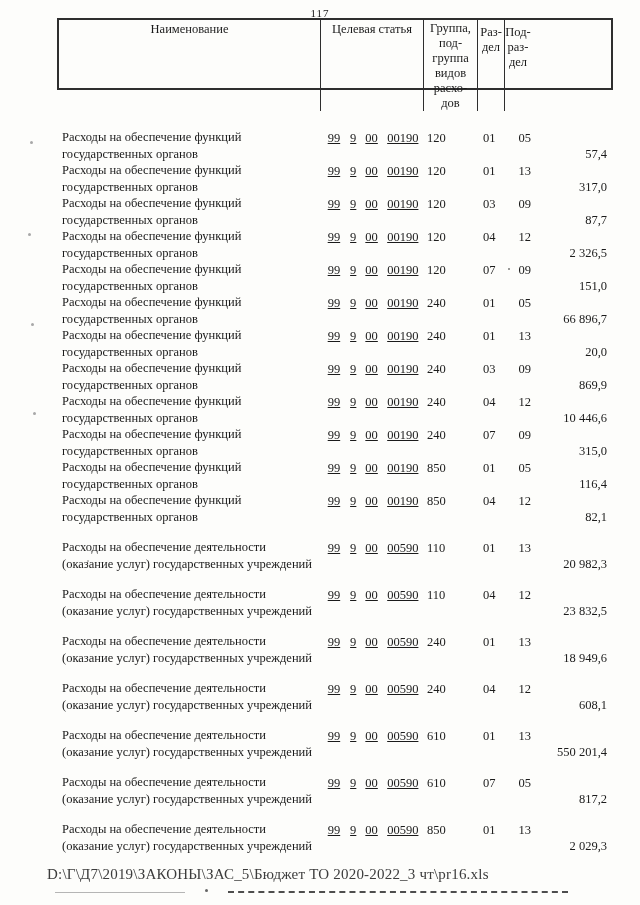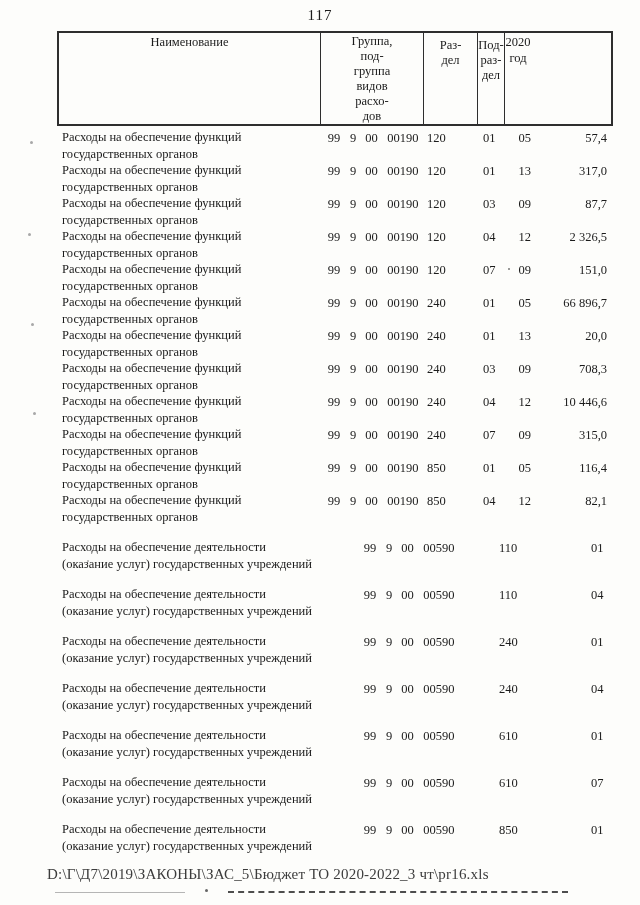--- a/index.html
+++ b/index.html
@@ -1,44 +1,44 @@
 <!DOCTYPE html>
 <html><head>
 <meta charset="utf-8">
 <style>
   html,body{margin:0;padding:0;background:#ffffff;}
   .page{position:relative;width:640px;height:905px;background:#fdfdfb;overflow:hidden;
         font-family:"Liberation Serif","DejaVu Serif",serif;color:#1b1b1b;}
   .page-number{position:absolute;top:7px;left:0;width:640px;text-align:center;
-        font-size:15px;letter-spacing:1px;}
+        font-size:11px;letter-spacing:1px;}
   
-  .thead{position:absolute;left:57px;top:31px;width:556px;height:95px;box-sizing:border-box;
+  .thead{position:absolute;left:57px;top:18px;width:556px;height:72px;box-sizing:border-box;
         border:2px solid #2e2e2e;display:grid;grid-template-columns:261px 103px 54px 27px 27px 1fr;
         background:transparent;}
   .th{font-size:12.5px;text-align:center;padding-top:2px;line-height:15.5px;white-space:pre-line;}
   .th + .th{border-left:1px solid #2e2e2e;}
   .th-group{line-height:15px;padding-top:1px;}
   .th-sec,.th-sub{line-height:15px;padding-top:5px;}
   
   .tbody{position:absolute;left:57px;top:122px;width:556px;padding-top:7px;}
   .row{display:grid;grid-template-columns:263px 103px 54px 27px 27px 1fr;
         min-height:33px;font-size:12.5px;align-items:start;}
-  .row.b{margin-top:14px;gap:36px;}
+  .row.b{margin-top:14px;}
   .cell-name{padding-left:5px;line-height:16.5px;white-space:pre-line;}
   .num{padding-top:2px;}
-  .cell-csr{display:flex;padding-top:2px;}
+  .cell-csr{display:flex;padding-top:2px;text-decoration:underline;}
   .csr-p{display:inline-block;text-align:center;}
   .csr-0{width:26px;margin-left:2px;}
   .csr-1{width:16px;}
   .csr-2{width:24px;}
   .csr-3{width:44px;}
   .cell-group{padding-left:4px;}
   .cell-sec{padding-left:6px;}
   .cell-sub{padding-left:3px;text-align:right;}
-  .cell-amt{text-align:right;padding-right:6px;}
+  .cell-amt{text-align:right;padding-right:6px;margin-top:16px;}
   
   .footer{position:absolute;left:47px;top:866px;font-size:15px;color:#3c3c3c;letter-spacing:0.2px;}
   .scanline-main{position:absolute;top:891px;left:228px;width:340px;height:0;border-top:2px dashed #4d4d4d;}
   .scanline-left{position:absolute;top:892px;left:55px;width:130px;height:0;border-top:1px solid #b5b5b5;}
   .scan-dot{position:absolute;top:889px;left:205px;width:3px;height:3px;background:#666;border-radius:50%;}
   .speck{position:absolute;width:3px;height:3px;background:#a8a8a8;border-radius:50%;}
   .s1{left:30px;top:141px;}
   .s2{left:28px;top:233px;}
   .s3{left:31px;top:323px;}
   .s4{left:33px;top:412px;}
@@ -47,32 +47,32 @@
 </style>
 </head>
 <body>
 
 <div class="page">
 
   <div class="page-number">117</div>
 
   <div class="thead">
     <div class="th">Наименование</div>
+    <div class="th">Целевая статья</div>
     <div class="th th-group">Группа,
 под-
 группа
 видов
 расхо-
 дов</div>
     <div class="th th-sec">Раз-
 дел</div>
     <div class="th th-sub">Под-
 раз-
 дел</div>
-    <div class="th">2020 год</div>
   </div>
 
   <div class="tbody">
       <div class="row a">
       <div class="cell-name">Расходы на обеспечение функций
 государственных органов</div>
       <div class="cell-csr">
         <span class="csr-p csr-0">99</span>
         <span class="csr-p csr-1">9</span>
         <span class="csr-p csr-2">00</span>
@@ -172,21 +172,21 @@
 государственных органов</div>
       <div class="cell-csr">
         <span class="csr-p csr-0">99</span>
         <span class="csr-p csr-1">9</span>
         <span class="csr-p csr-2">00</span>
         <span class="csr-p csr-3">00190</span>
       </div>
       <div class="cell-group num">240</div>
       <div class="cell-sec num">03</div>
       <div class="cell-sub num">09</div>
-      <div class="cell-amt num">708,3</div>
+      <div class="cell-amt num">869,9</div>
     </div>
       <div class="row a">
       <div class="cell-name">Расходы на обеспечение функций
 государственных органов</div>
       <div class="cell-csr">
         <span class="csr-p csr-0">99</span>
         <span class="csr-p csr-1">9</span>
         <span class="csr-p csr-2">00</span>
         <span class="csr-p csr-3">00190</span>
       </div>

